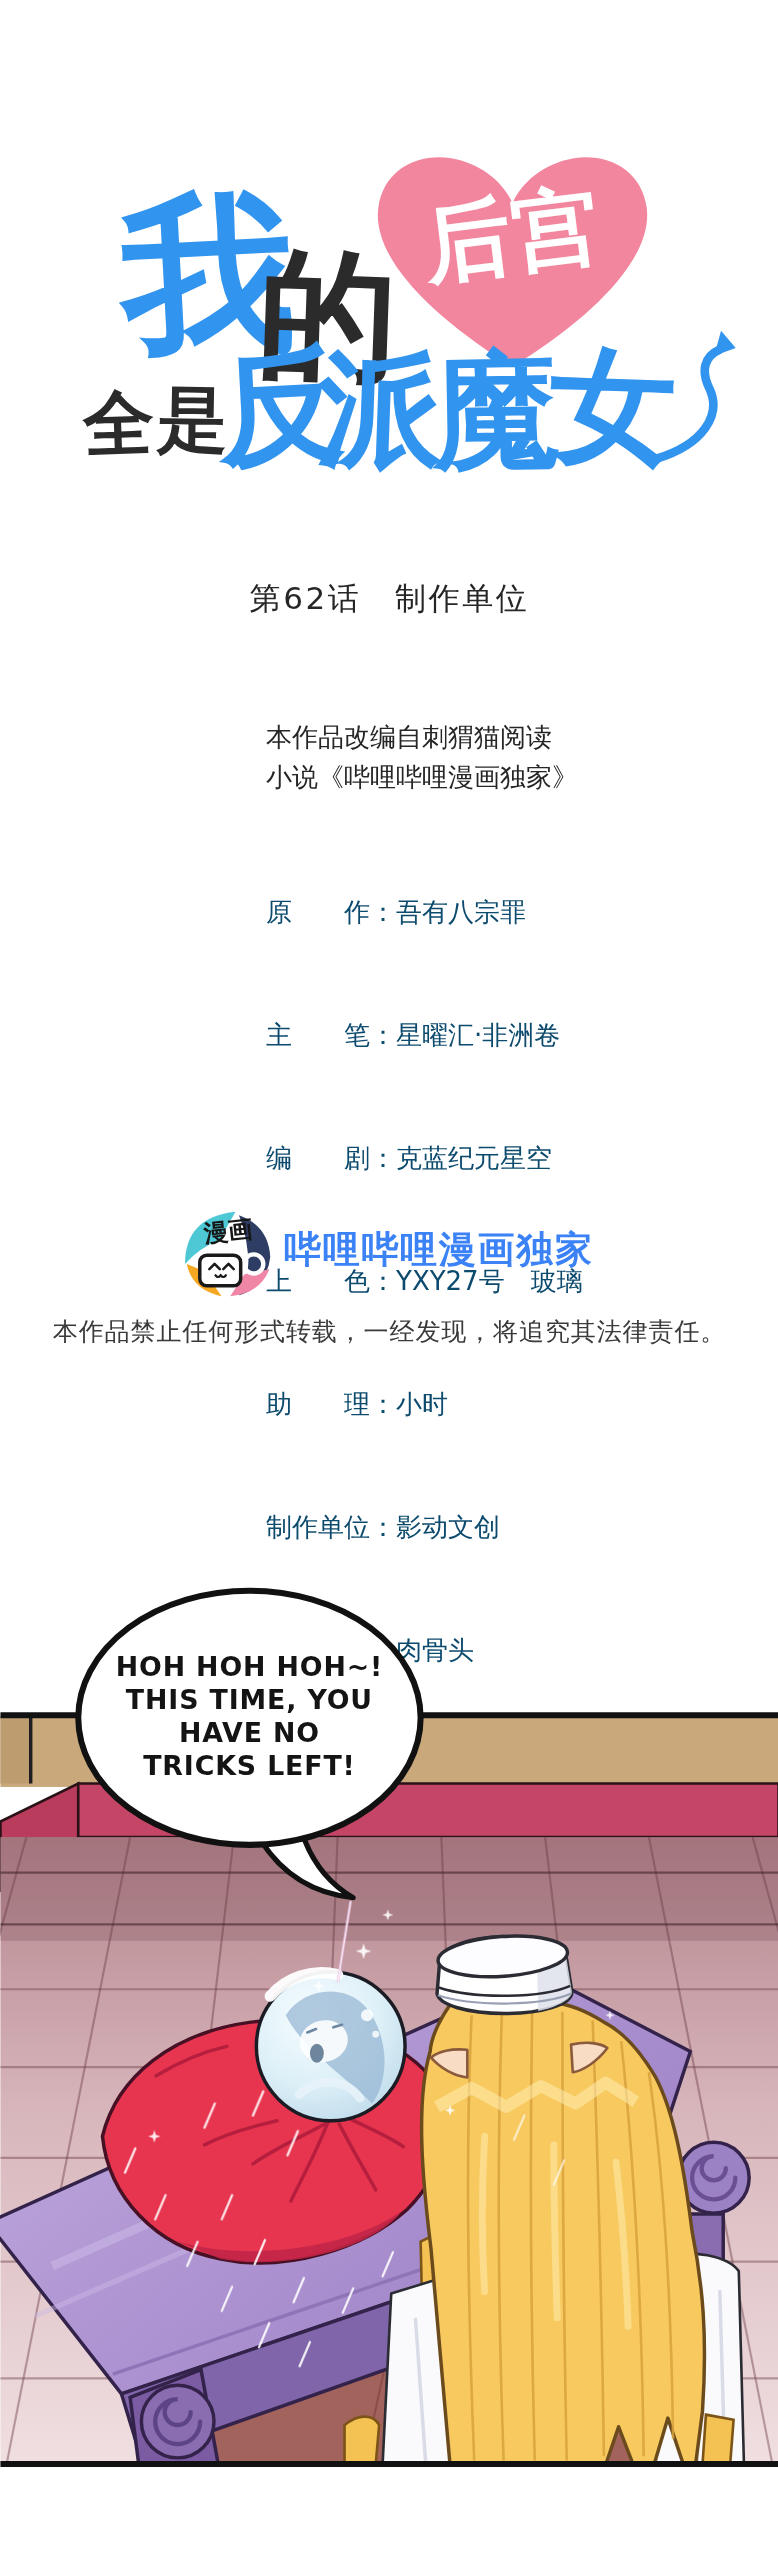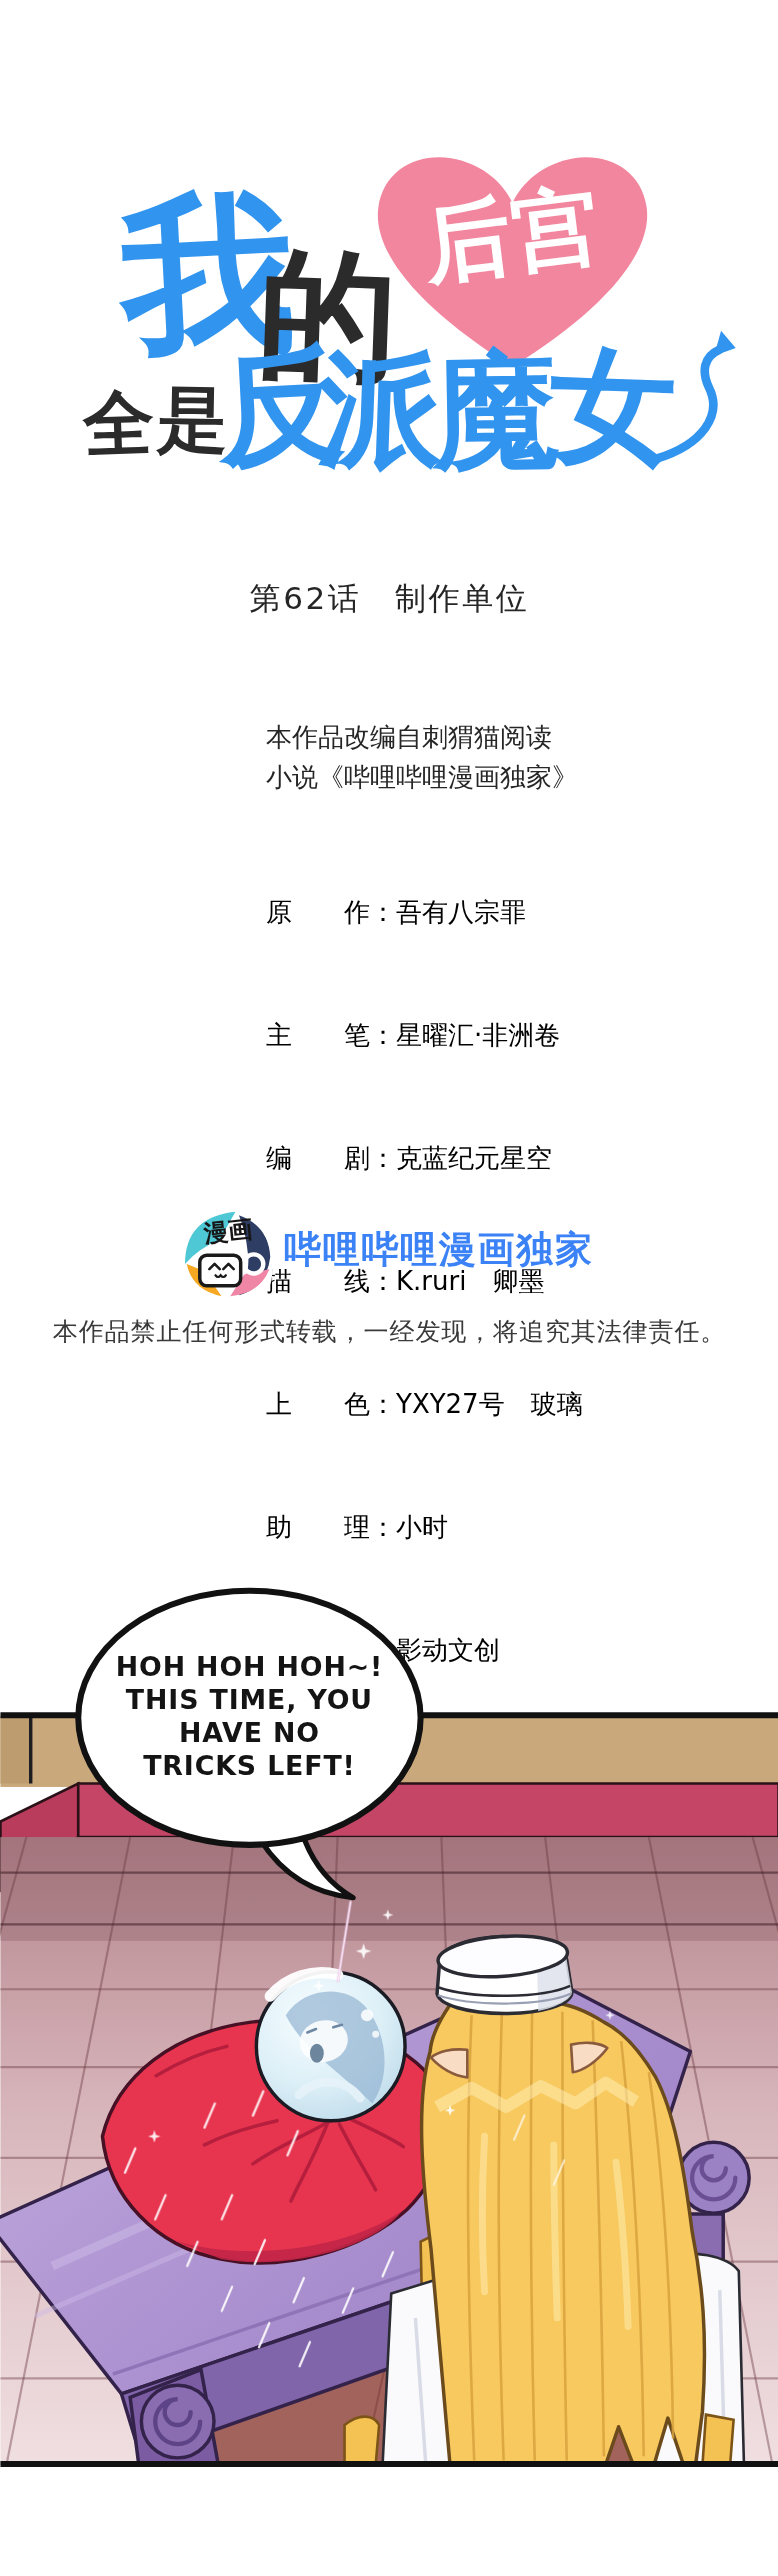--- a/index.html
+++ b/index.html
@@ -13,21 +13,21 @@
   .heart-wrap{position:absolute;left:367px;top:147px;width:291px;height:232px;}
   .heart-wrap svg{position:absolute;left:0;top:0;}
   .heart-text{position:absolute;left:0;top:45px;width:100%;text-align:center;
       font-size:87px;font-weight:700;color:#ffffff;letter-spacing:1.7px;
       transform:rotate(-7deg);line-height:1;}
   
   .chapter{position:absolute;left:0;top:578px;width:100%;text-align:center;
       font-size:31px;letter-spacing:2.6px;color:#262626;}
   .srcnote{position:absolute;left:266px;top:697px;font-size:26px;line-height:40px;color:#262626;margin-top:20px;}
   .credits{position:absolute;left:266px;top:810px;font-size:26px;line-height:41px;
-      color:#000000;white-space:pre;}
+      color:#0c4a6e;white-space:pre;}
   .badge{position:absolute;left:185px;top:1208px;height:90px;}
   .badge-ic{position:absolute;left:0;top:1.7px;width:87px;height:87px;}
   .badge-tx{position:absolute;left:99px;top:17.3px;font-size:37px;font-weight:700;
       letter-spacing:1.7px;color:#3b82f6;white-space:nowrap;text-align:center;}
   .legal{position:absolute;left:0;top:1315px;width:100%;text-align:center;
       font-size:25px;color:#3a3a3a;letter-spacing:0.9px;}
   .panel-svg{position:absolute;left:0;top:1557px;}
 </style>
 </head>
 <body>
@@ -62,21 +62,20 @@
 
   <div class="srcnote">
     <div>本作品改编自刺猬猫阅读</div>
     <div>小说《哔哩哔哩漫画独家》</div>
   </div>
 
   <div class="credits">
     <div>原　　作：吾有八宗罪</div>
     <div>主　　笔：星曜汇·非洲卷</div>
     <div>编　　剧：克蓝纪元星空</div>
-    <div>描　　线：K.ruri　卿墨</div>
     <div>上　　色：YXY27号　玻璃</div>
     <div>助　　理：小时</div>
     <div>制作单位：影动文创</div>
     <div>责　　编：肉骨头</div>
   </div>
 
   <div class="badge">
     <svg class="badge-ic" width="87" height="87" viewBox="0 0 100 100">
       <defs>
           <clipPath id="icClip">

